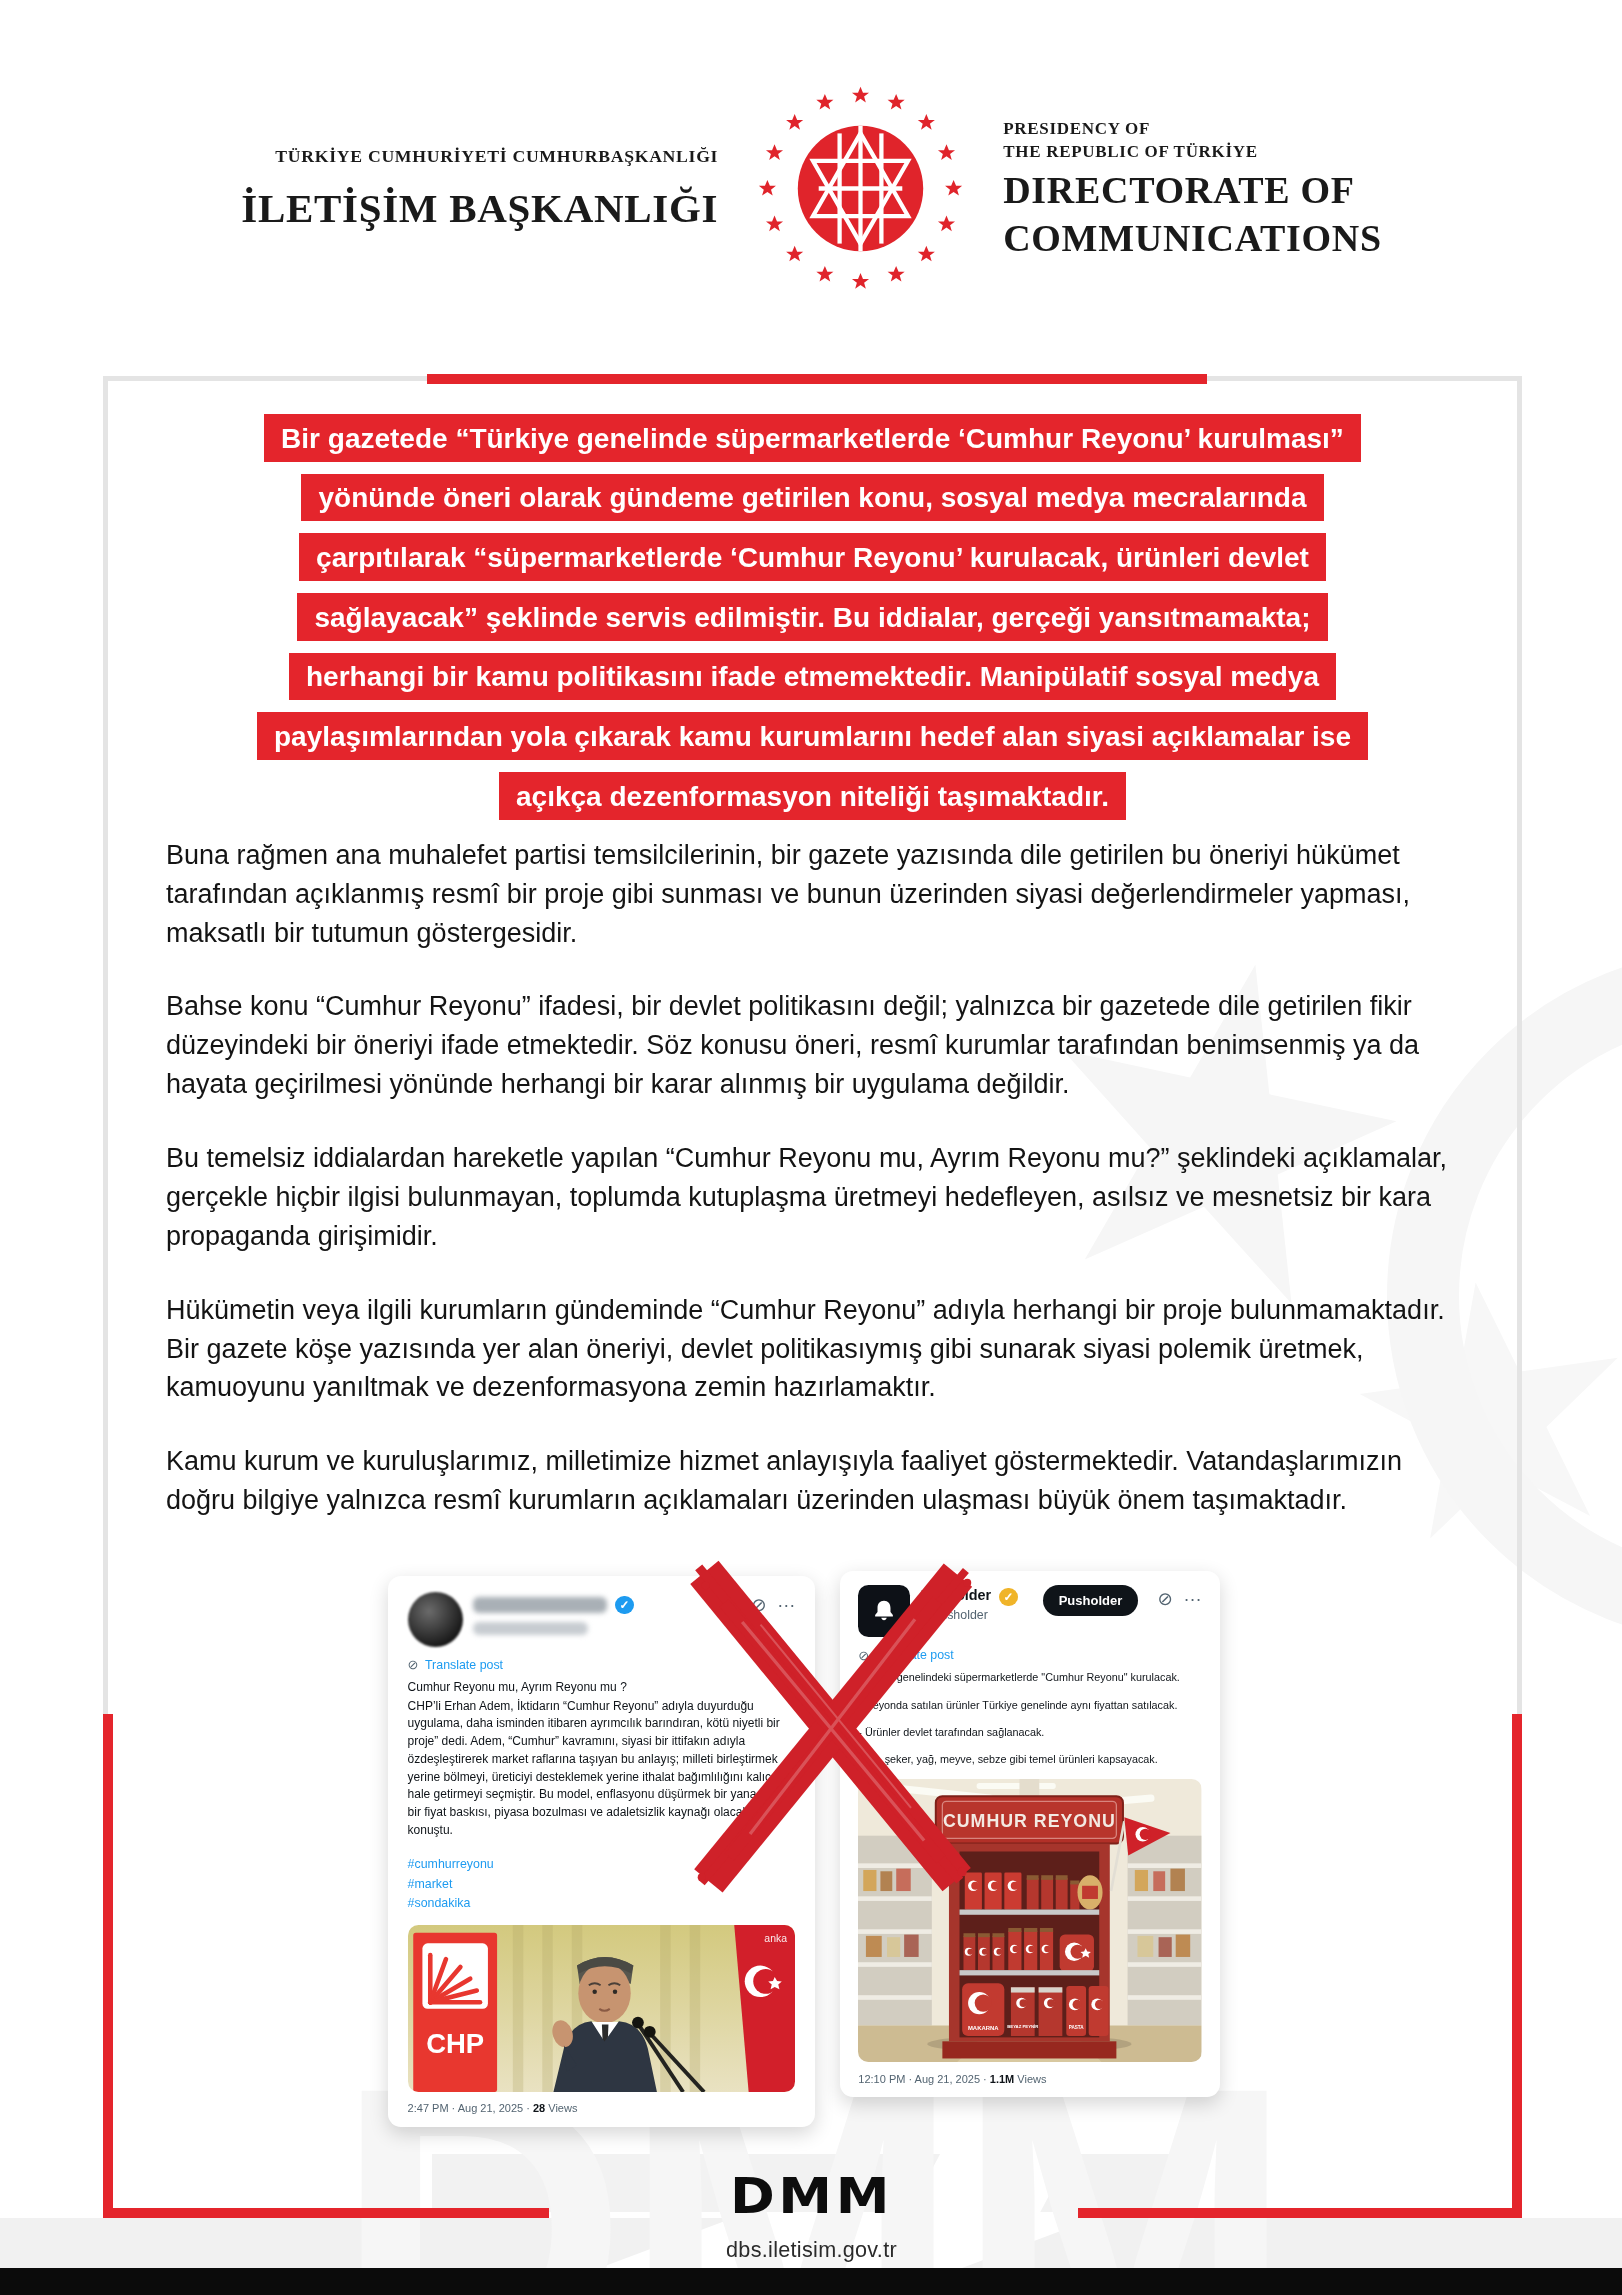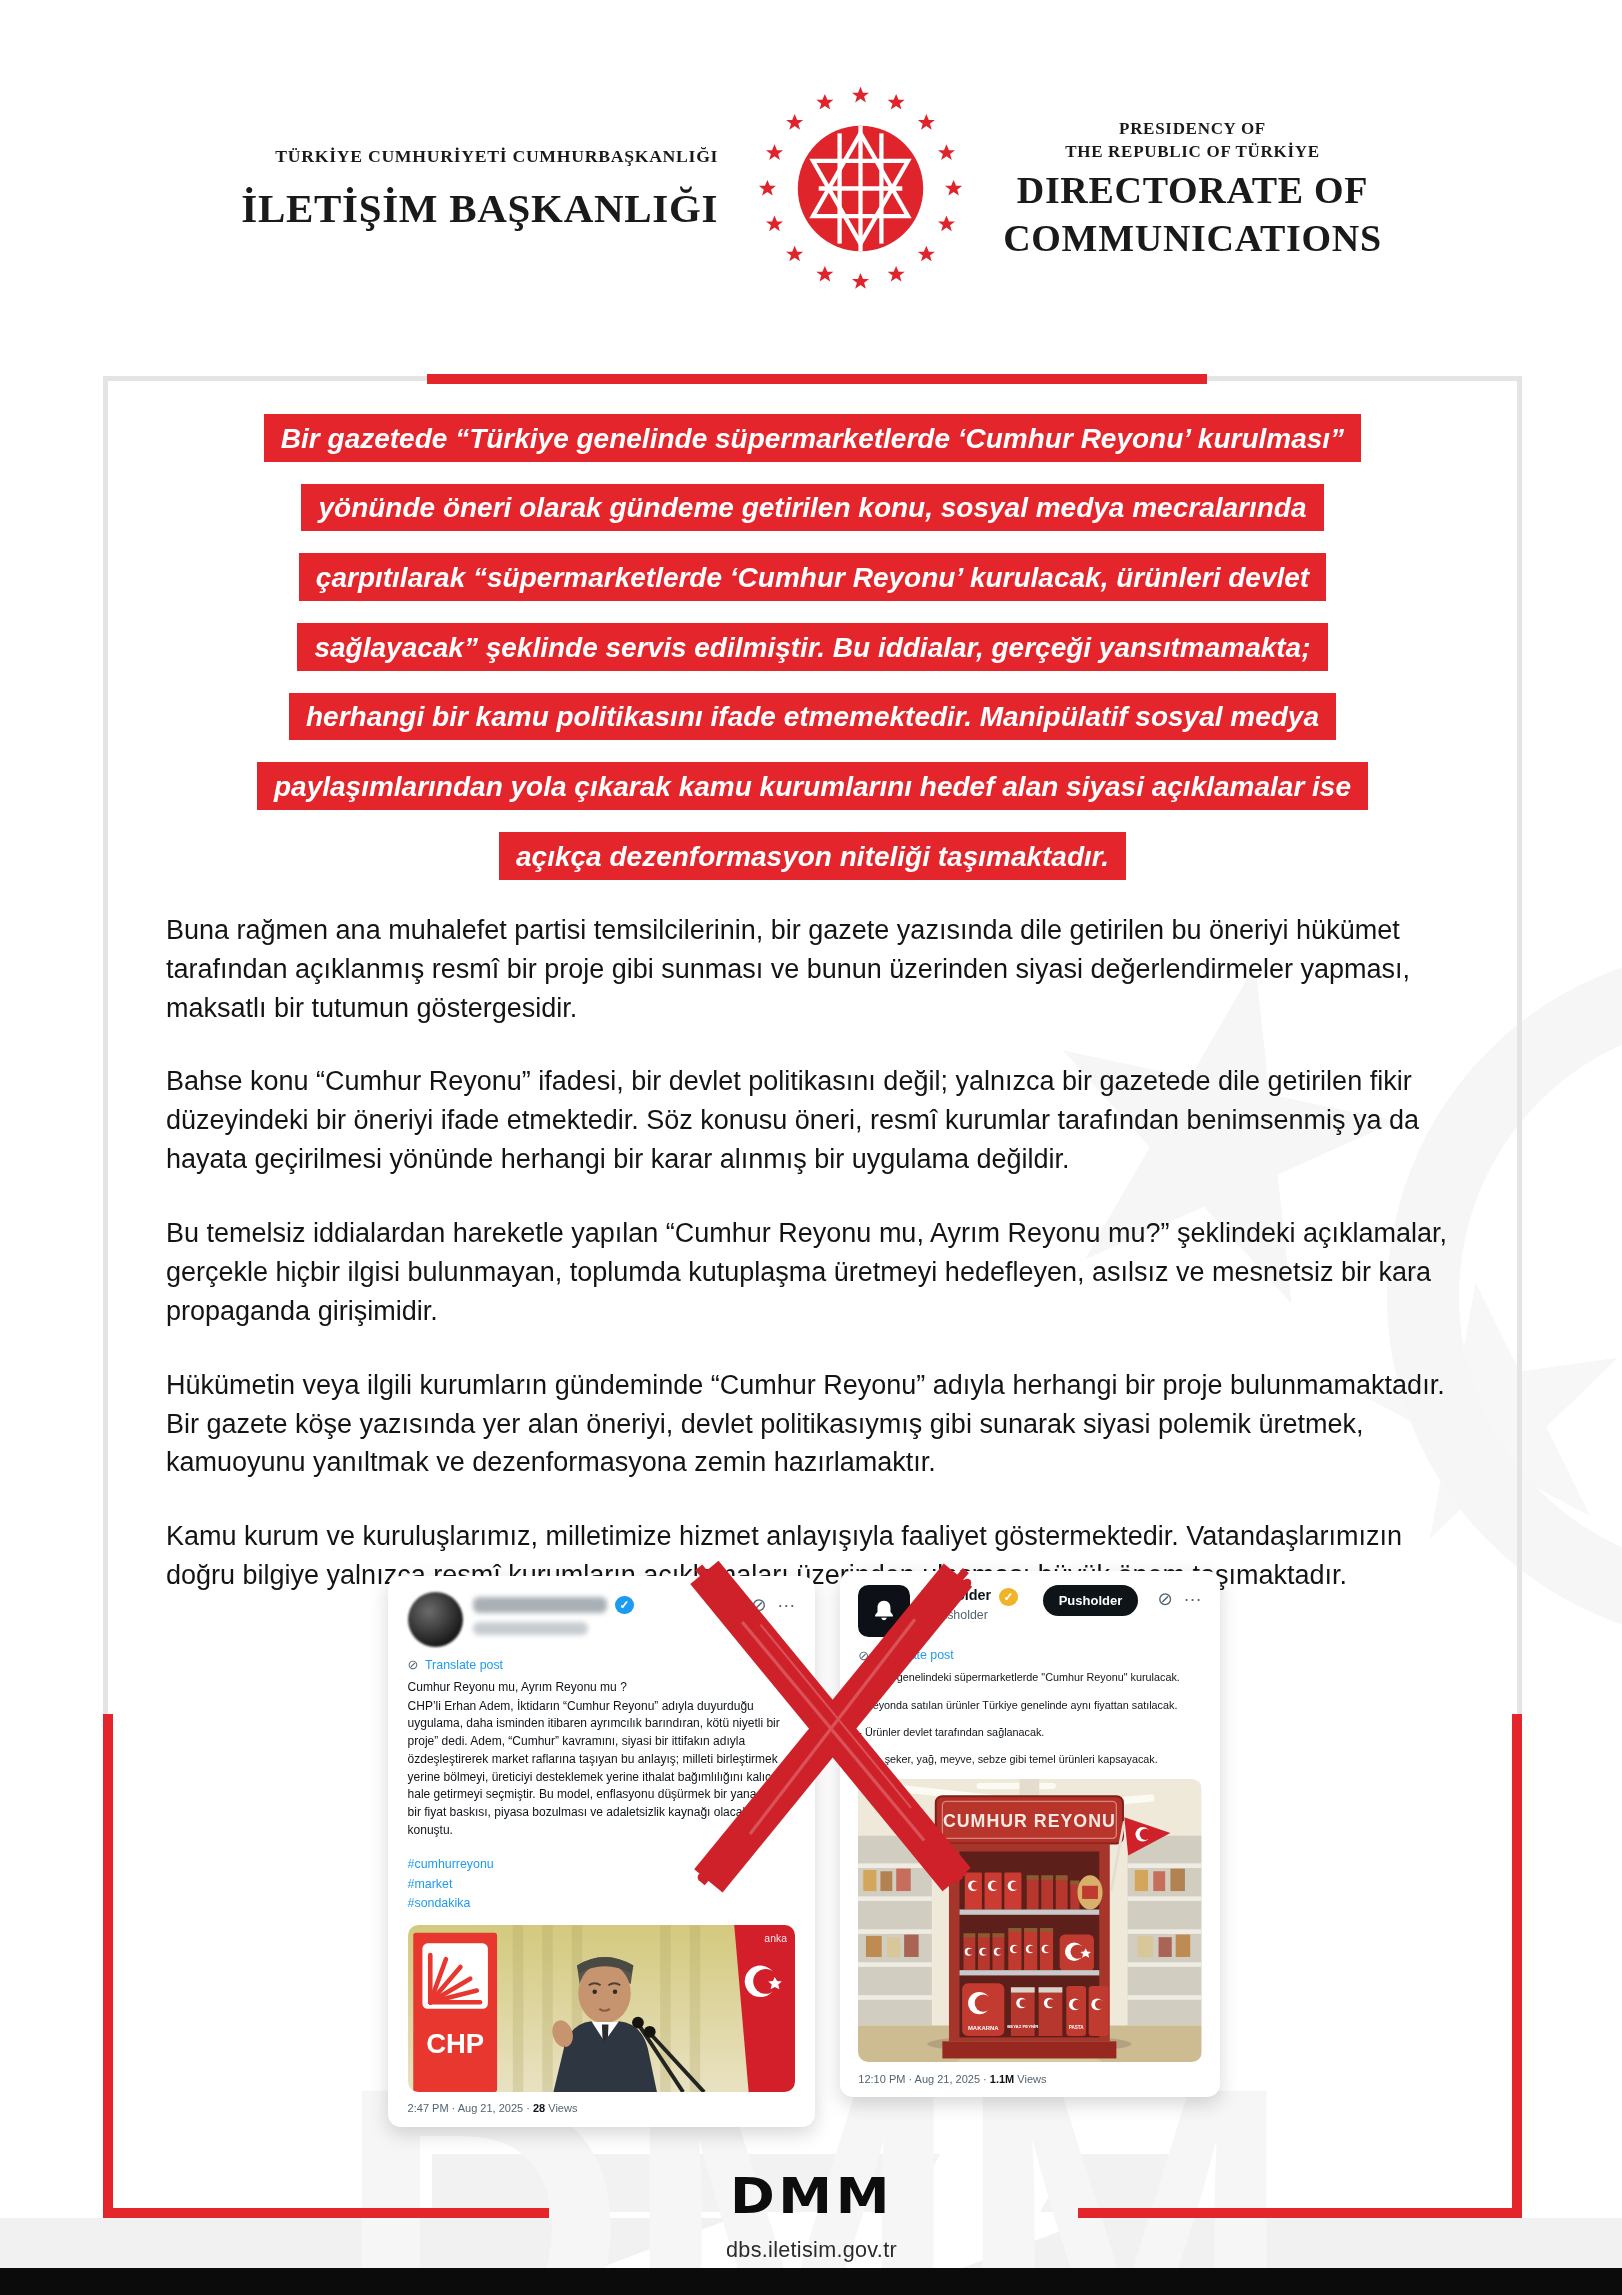--- a/index.html
+++ b/index.html
@@ -17,36 +17,36 @@
   .wm-wedgeR{right:0;top:2218px;width:733px;height:77px;background:#f1f1f1;clip-path:polygon(28% 0,100% 0,100% 100%,0 100%);}
   .wm-dmm{left:50%;transform:translateX(-50%);bottom:-137px;font-size:406px;font-weight:bold;
           letter-spacing:-5.2px;color:#f6f6f6;line-height:1;}
 
   
   .letterhead{position:absolute;top:84px;left:0;right:0;display:flex;justify-content:center;
               align-items:center;gap:38px;z-index:10;}
   .lh-left{text-align:right;font-family:"Liberation Serif", serif;color:#1a1a1a;}
   .lh-left .sm{font-size:17.7px;font-weight:bold;letter-spacing:0.7px;}
   .lh-left .lg{font-size:41px;font-weight:bold;letter-spacing:0.7px;margin-top:17px;}
-  .lh-right{text-align:center;font-family:"Liberation Serif", serif;color:#1a1a1a;}
+  .lh-right{text-align:left;font-family:"Liberation Serif", serif;color:#1a1a1a;}
   .lh-right .sm{font-size:17px;font-weight:bold;letter-spacing:0.7px;line-height:1.35;}
   .lh-right .lg{font-size:38px;font-weight:bold;letter-spacing:0.7px;line-height:1.08;margin-top:6.5px;}
 
   
   .card{position:absolute;left:103px;top:376px;width:1419px;height:1837px;box-sizing:border-box;
         border:5.2px solid #e4e4e4;border-bottom:none;z-index:5;background:transparent;}
   .acc{position:absolute;background:#e4252c;}
   .acc-top{top:-7.2px;left:319px;width:780px;height:9.8px;}
   .acc-left{left:-5.2px;bottom:0;width:9.8px;height:499px;}
   .acc-right{right:-5.2px;bottom:0;width:9.8px;height:499px;}
   .acc-bl{left:-5.2px;bottom:-5.2px;width:446px;height:10.5px;}
   .acc-br{right:-5.2px;bottom:-5.2px;width:444px;height:10.5px;}
   .card-inner{position:relative;padding:33px 58px 0;z-index:6;}
 
-  .headline{display:flex;flex-direction:column;align-items:center;gap:22px;margin-bottom:31px;font-style:italic;}
+  .headline{display:flex;flex-direction:column;align-items:center;gap:12px;margin-bottom:16px;}
   .headline .bar{background:#e4252c;color:#ffffff;font-weight:bold;font-size:28px;line-height:1;
                  padding:10.5px 17px 9.2px;white-space:nowrap;}
 
   .paras{max-width:1309px;}
   .para{font-size:27px;line-height:1.44;margin:0 0 35px 0;color:#141414;}
 
   
   .tweet{position:absolute;background:#fff;border-radius:13px;box-shadow:0 6.5px 19.6px rgba(0,0,0,.16);
          box-sizing:border-box;z-index:20;color:#0f1419;}
   .tweet1{left:388px;top:1576px;width:427px;padding:15.7px 19.6px 13px;}

